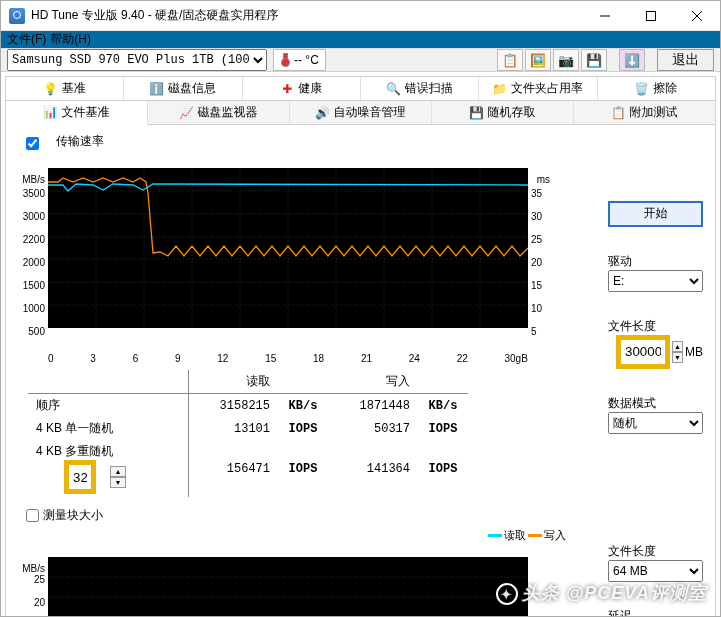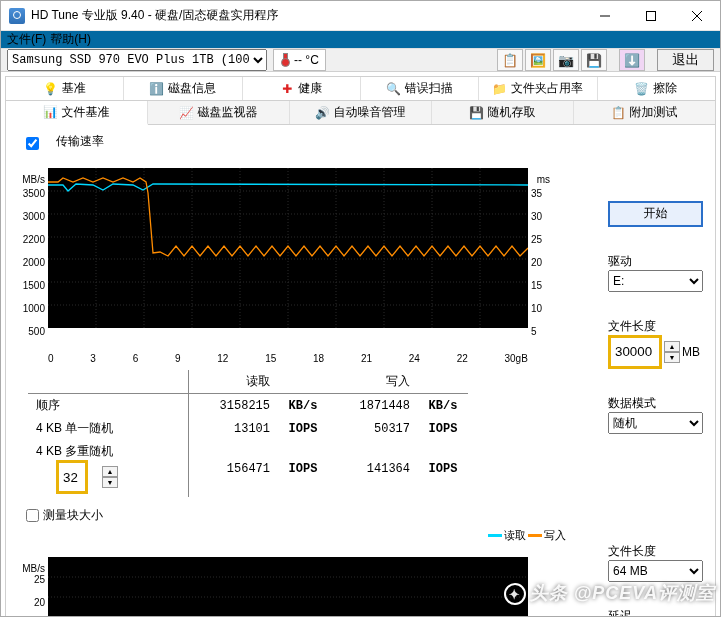--- a/index.html
+++ b/index.html
@@ -46,39 +46,39 @@
 .yaxis-right { width: 24px; text-align: left; padding-left: 3px; display: flex; flex-direction: column; }
 .yaxis-right .axis-title { text-align: right; padding-right: 2px; }
 .plot { width: 480px; height: 160px; background: #000; margin-top: 14px; position: relative; }
 .xaxis { display: flex; justify-content: space-between; margin-top: 4px; padding: 0 0; font-size: 10px; width: 480px; margin-left: 30px; }
 .line-cyan { stroke: #00d8ff; stroke-width: 1.3; fill: none; }
 .line-orange { stroke: #ff8c00; stroke-width: 1.3; fill: none; }
 .start-btn { height: 26px; border: 2px solid #2a6fc9; background: #e8f0fc; font-size: 12px; }
 .label { font-size: 12px; }
 .side-select { width: 100%; height: 22px; }
 .input-group { display: flex; align-items: center; gap: 2px; }
-.num-input { width: 54px; height: 34px; text-align: left; padding: 0 4px; border: 3px solid #eab308; }
+.num-input { width: 54px; height: 34px; text-align: left; padding: 0 4px; border: 5px solid #eab308; margin-left: 8px; }
 .spinner { width: 16px; height: 22px; display: flex; flex-direction: column; }
 .spinner div { flex: 1; border: 1px solid #999; background: #f4f4f4; font-size: 7px; display: flex; align-items: center; justify-content: center; line-height: 1; }
 .results-table { margin-top: 6px; margin-left: 10px; font-family: "Courier New", monospace; font-size: 12px; }
 .results-table table { border-collapse: collapse; }
 .results-table th, .results-table td { padding: 3px 8px; text-align: center; }
 .results-table td:first-child { font-family: "Microsoft YaHei", sans-serif; text-align: left; width: 160px; }
 .results-table thead th { border-bottom: 1px solid #888; font-weight: normal; font-family: "Microsoft YaHei", sans-serif; }
 .results-table td.val { text-align: right; width: 90px; }
 .results-table td.unit { text-align: center; width: 50px; font-weight: bold; }
 .vline-col { border-left: 1px solid #888; }
 .spin-inline { display: inline-flex; align-items: center; gap: 14px; }
 .spin-inline .num-input { width: 32px; }
 .bottom-section { margin-top: 10px; display: flex; gap: 18px; }
 .chart2 .plot { height: 100px; width: 480px; }
 .legend { display: flex; gap: 2px; justify-content: flex-end; font-size: 11px; align-items: center; margin-right: 24px; }
 .legend-item { display: flex; align-items: center; gap: 2px; }
 .legend-color { width: 14px; height: 3px; }
-.watermark { position: absolute; right: 6px; bottom: 12px; color: rgba(255,255,255,.9); font-size: 18px; font-weight: bold; text-shadow: 0 0 4px rgba(0,0,0,.6); font-style: italic; letter-spacing: 1px; pointer-events: none; }
+.watermark { position: absolute; right: 14px; bottom: 12px; color: rgba(255,255,255,.9); font-size: 18px; font-weight: bold; text-shadow: 0 0 4px rgba(0,0,0,.6); font-style: italic; letter-spacing: 1px; pointer-events: none; }
 .wm-circle { display: inline-flex; width: 22px; height: 22px; border: 2px solid #fff; border-radius: 50%; align-items: center; justify-content: center; font-size: 13px; margin-right: 4px; vertical-align: middle; font-style: normal; }
 </style>
 </head>
 <body>
 
 <div class="titlebar">
   <div class="titlebar-icon"></div>
   <div class="titlebar-text">HD Tune 专业版 9.40 - 硬盘/固态硬盘实用程序</div>
   <div class="winbtns">
     <div class="winbtn">

